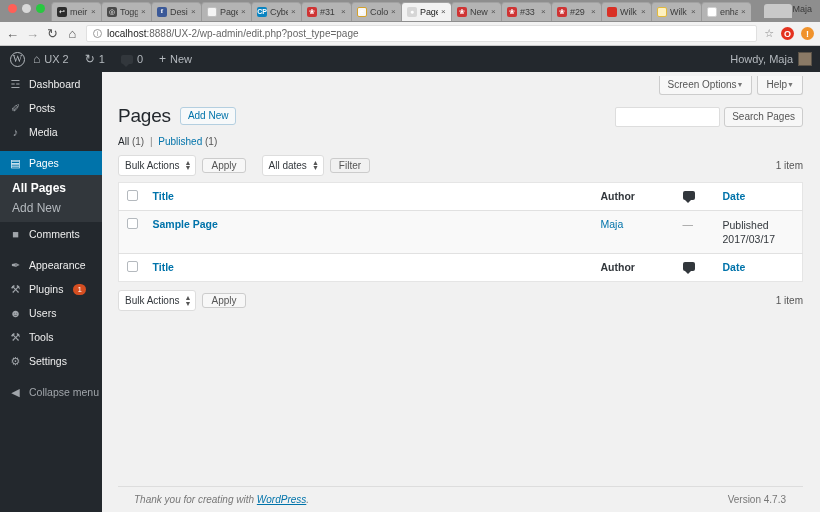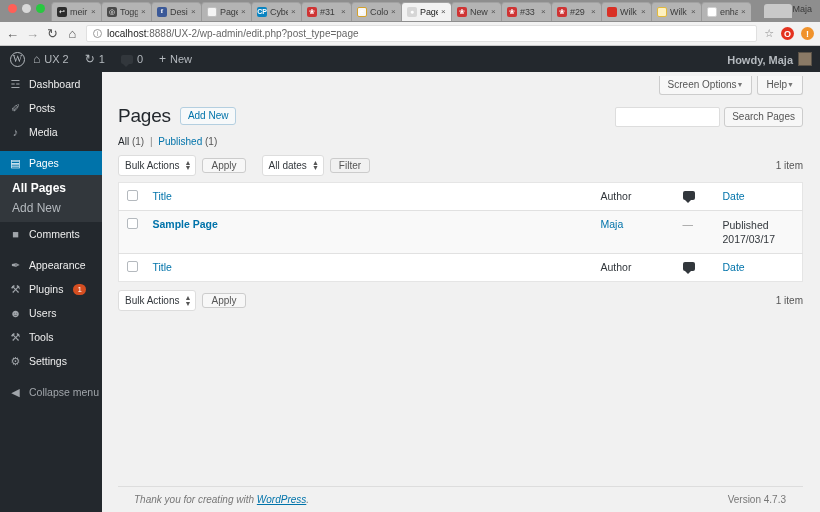--- a/index.html
+++ b/index.html
@@ -88,21 +88,21 @@
   .ext-opera { background: #e4321f; }
   .ext-orange { background: #f0922b; }
 
   
   .adminbar {
     height: 26px; background: #23282d; display: flex; align-items: center;
     color: #b4b9be; font-size: 11px; flex: 0 0 26px;
   }
   .ab-item { display: flex; align-items: center; gap: 4px; padding: 0 8px; height: 26px; }
   .ab-icon { font-size: 12px; color: #b4b9be; line-height: 1; }
-  .ab-right { margin-left: auto; display: flex; align-items: flex-end; gap: 5px; padding-right: 8px; font-weight: bold; }
+  .ab-right { margin-left: auto; display: flex; align-items: center; gap: 5px; padding-right: 8px; }
   .ab-avatar { width: 14px; height: 14px; background: #8a7a66; border: 1px solid #5b5348; }
   .wp-logo {
     width: 15px; height: 15px; border-radius: 50%; border: 1.4px solid #b4b9be;
     display: flex; align-items: center; justify-content: center;
     font-family: "Liberation Serif", serif; font-size: 10px; color: #b4b9be;
     margin-left: 10px; line-height: 1;
   }
 
   
   .shell { flex: 1; display: flex; min-height: 0; }
@@ -185,21 +185,21 @@
 
   
   table.wplist {
     width: 100%; border-collapse: collapse; background: #fff;
     border: 1px solid #e5e5e5; margin-top: 6px; table-layout: fixed;
   }
   table.wplist th, table.wplist td {
     text-align: left; font-size: 10.5px; padding: 7px 8px; vertical-align: top;
   }
   table.wplist thead th, table.wplist tfoot th {
-    color: #32373c; font-weight: normal; border-bottom: 1px solid #e1e1e1;
+    color: #32373c; font-weight: bold; border-bottom: 1px solid #e1e1e1;
     height: 24px; padding-top: 7px; padding-bottom: 7px;
   }
   table.wplist tfoot th { border-bottom: none; border-top: 1px solid #e1e1e1; }
   .col-cb { width: 26px; }
   .col-title { width: auto; }
   .col-author { width: 82px; }
   .col-comments { width: 40px; }
   .col-date { width: 88px; }
   .cb {
     width: 11px; height: 11px; border: 1px solid #b4b9be;

